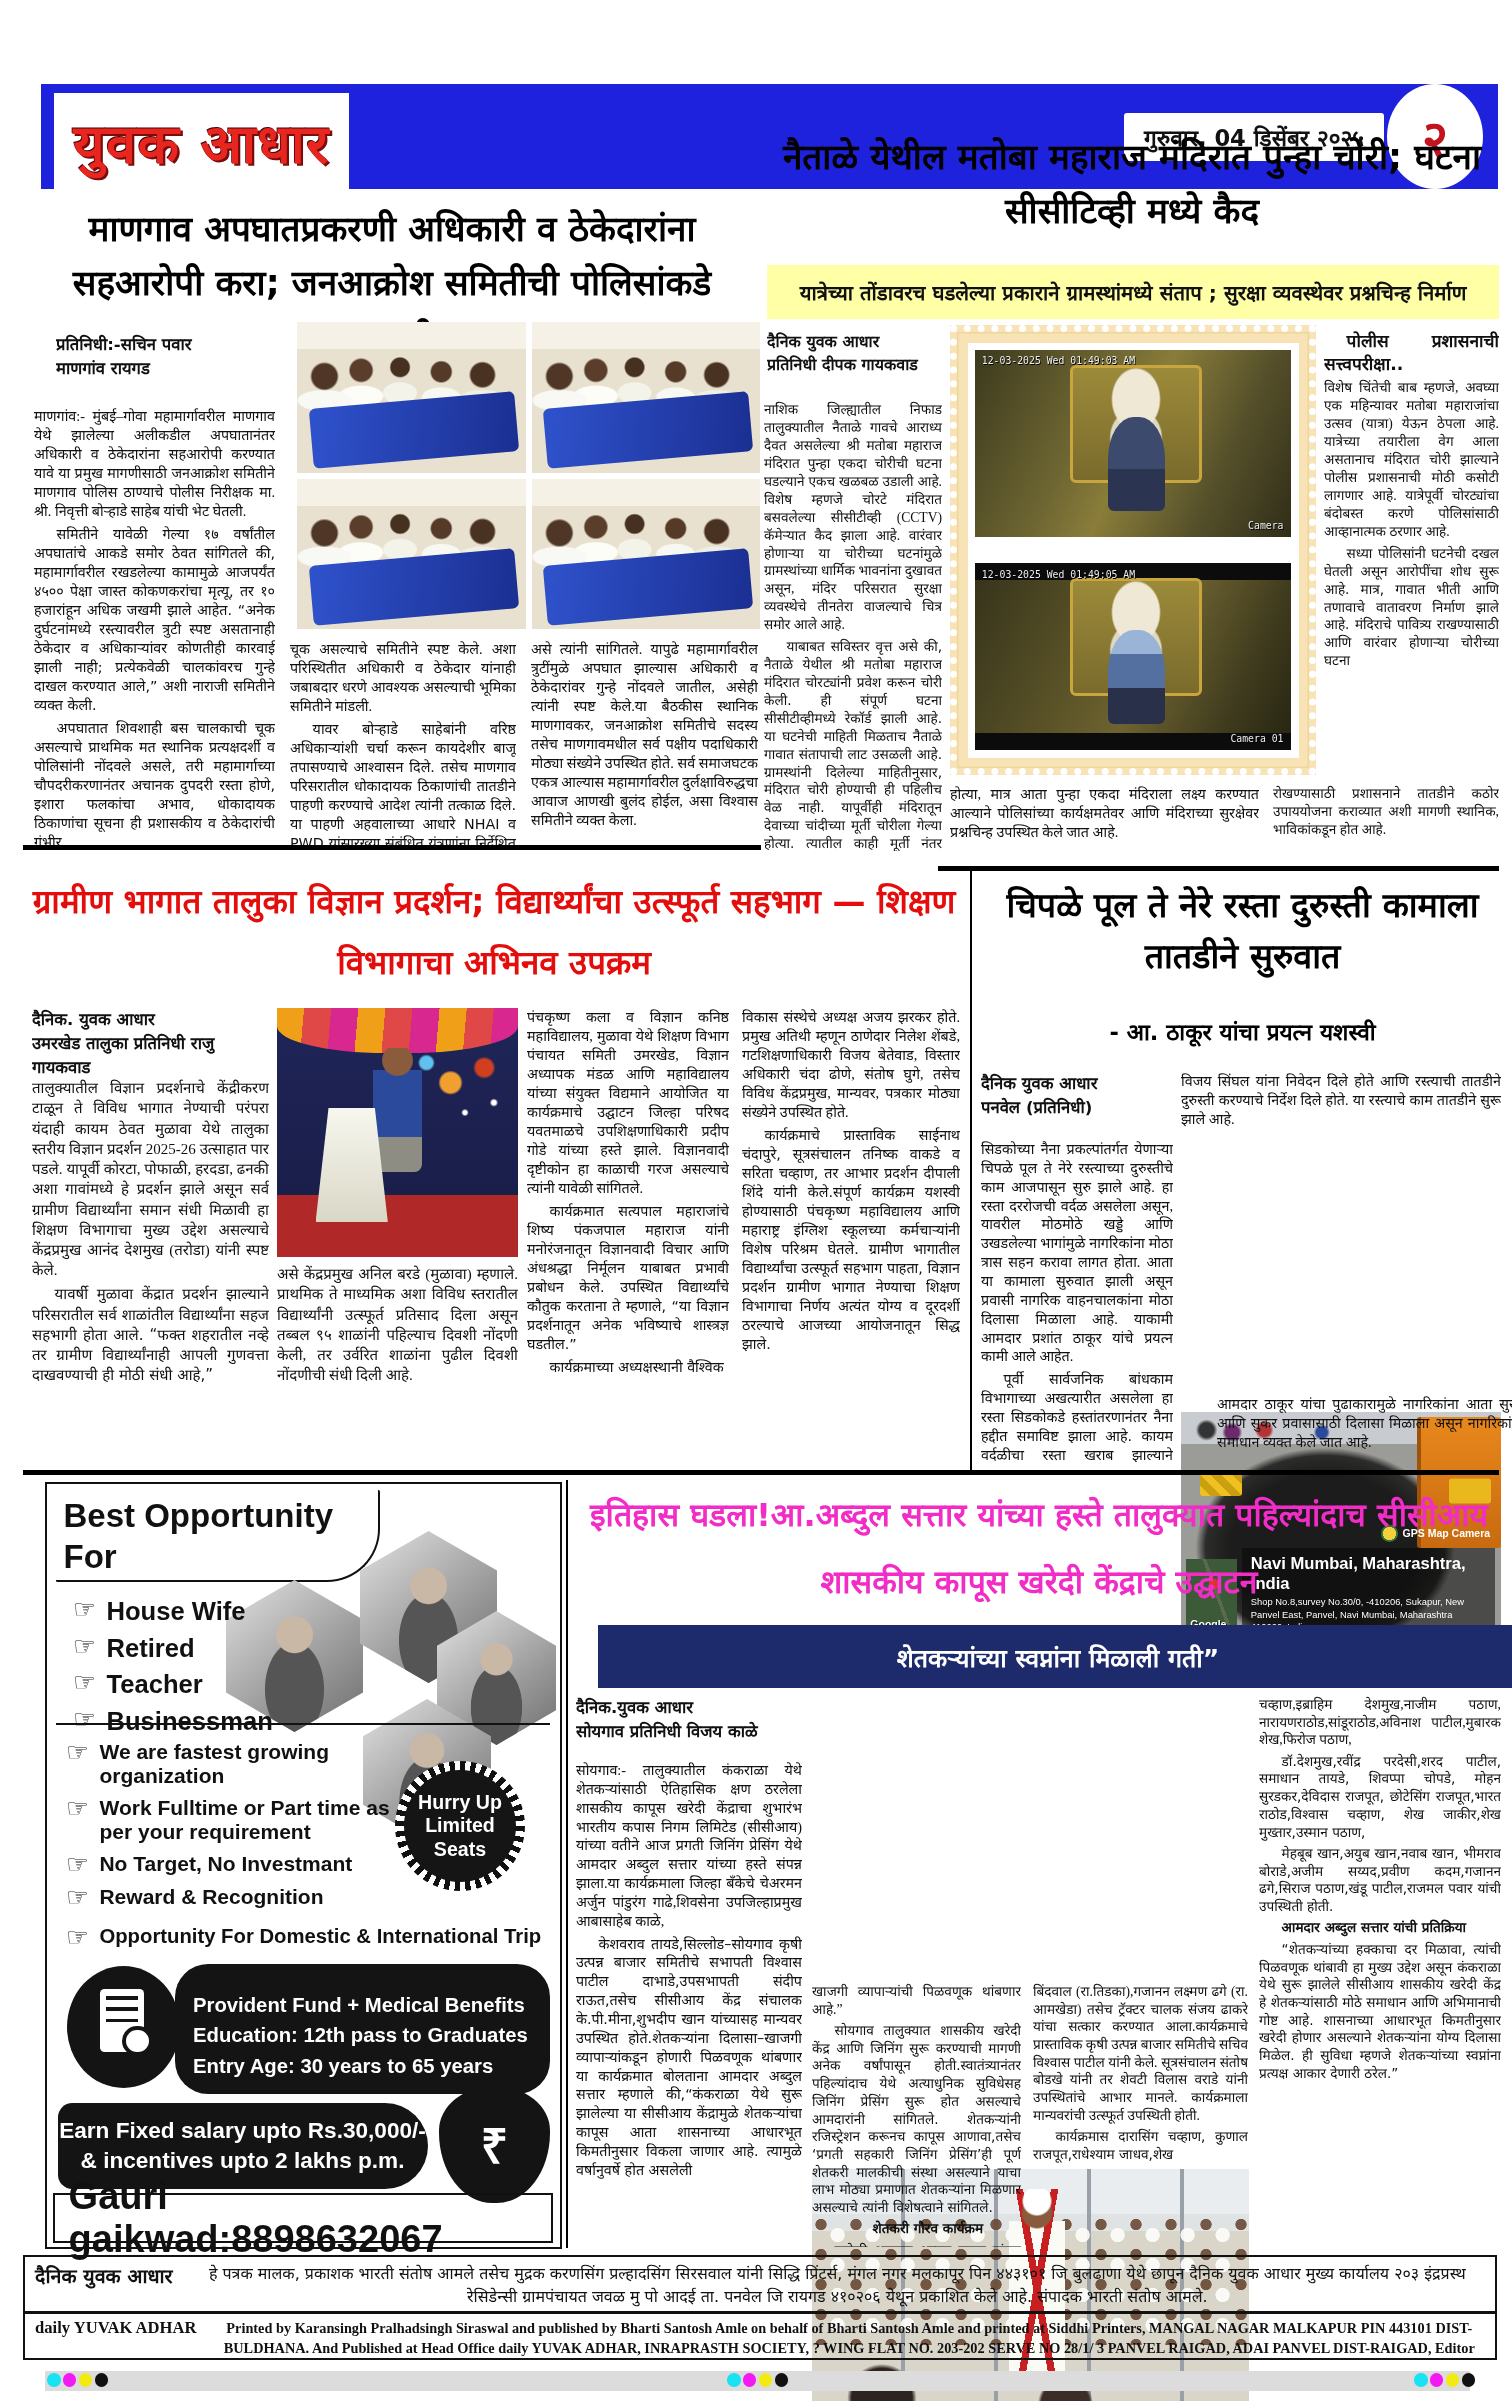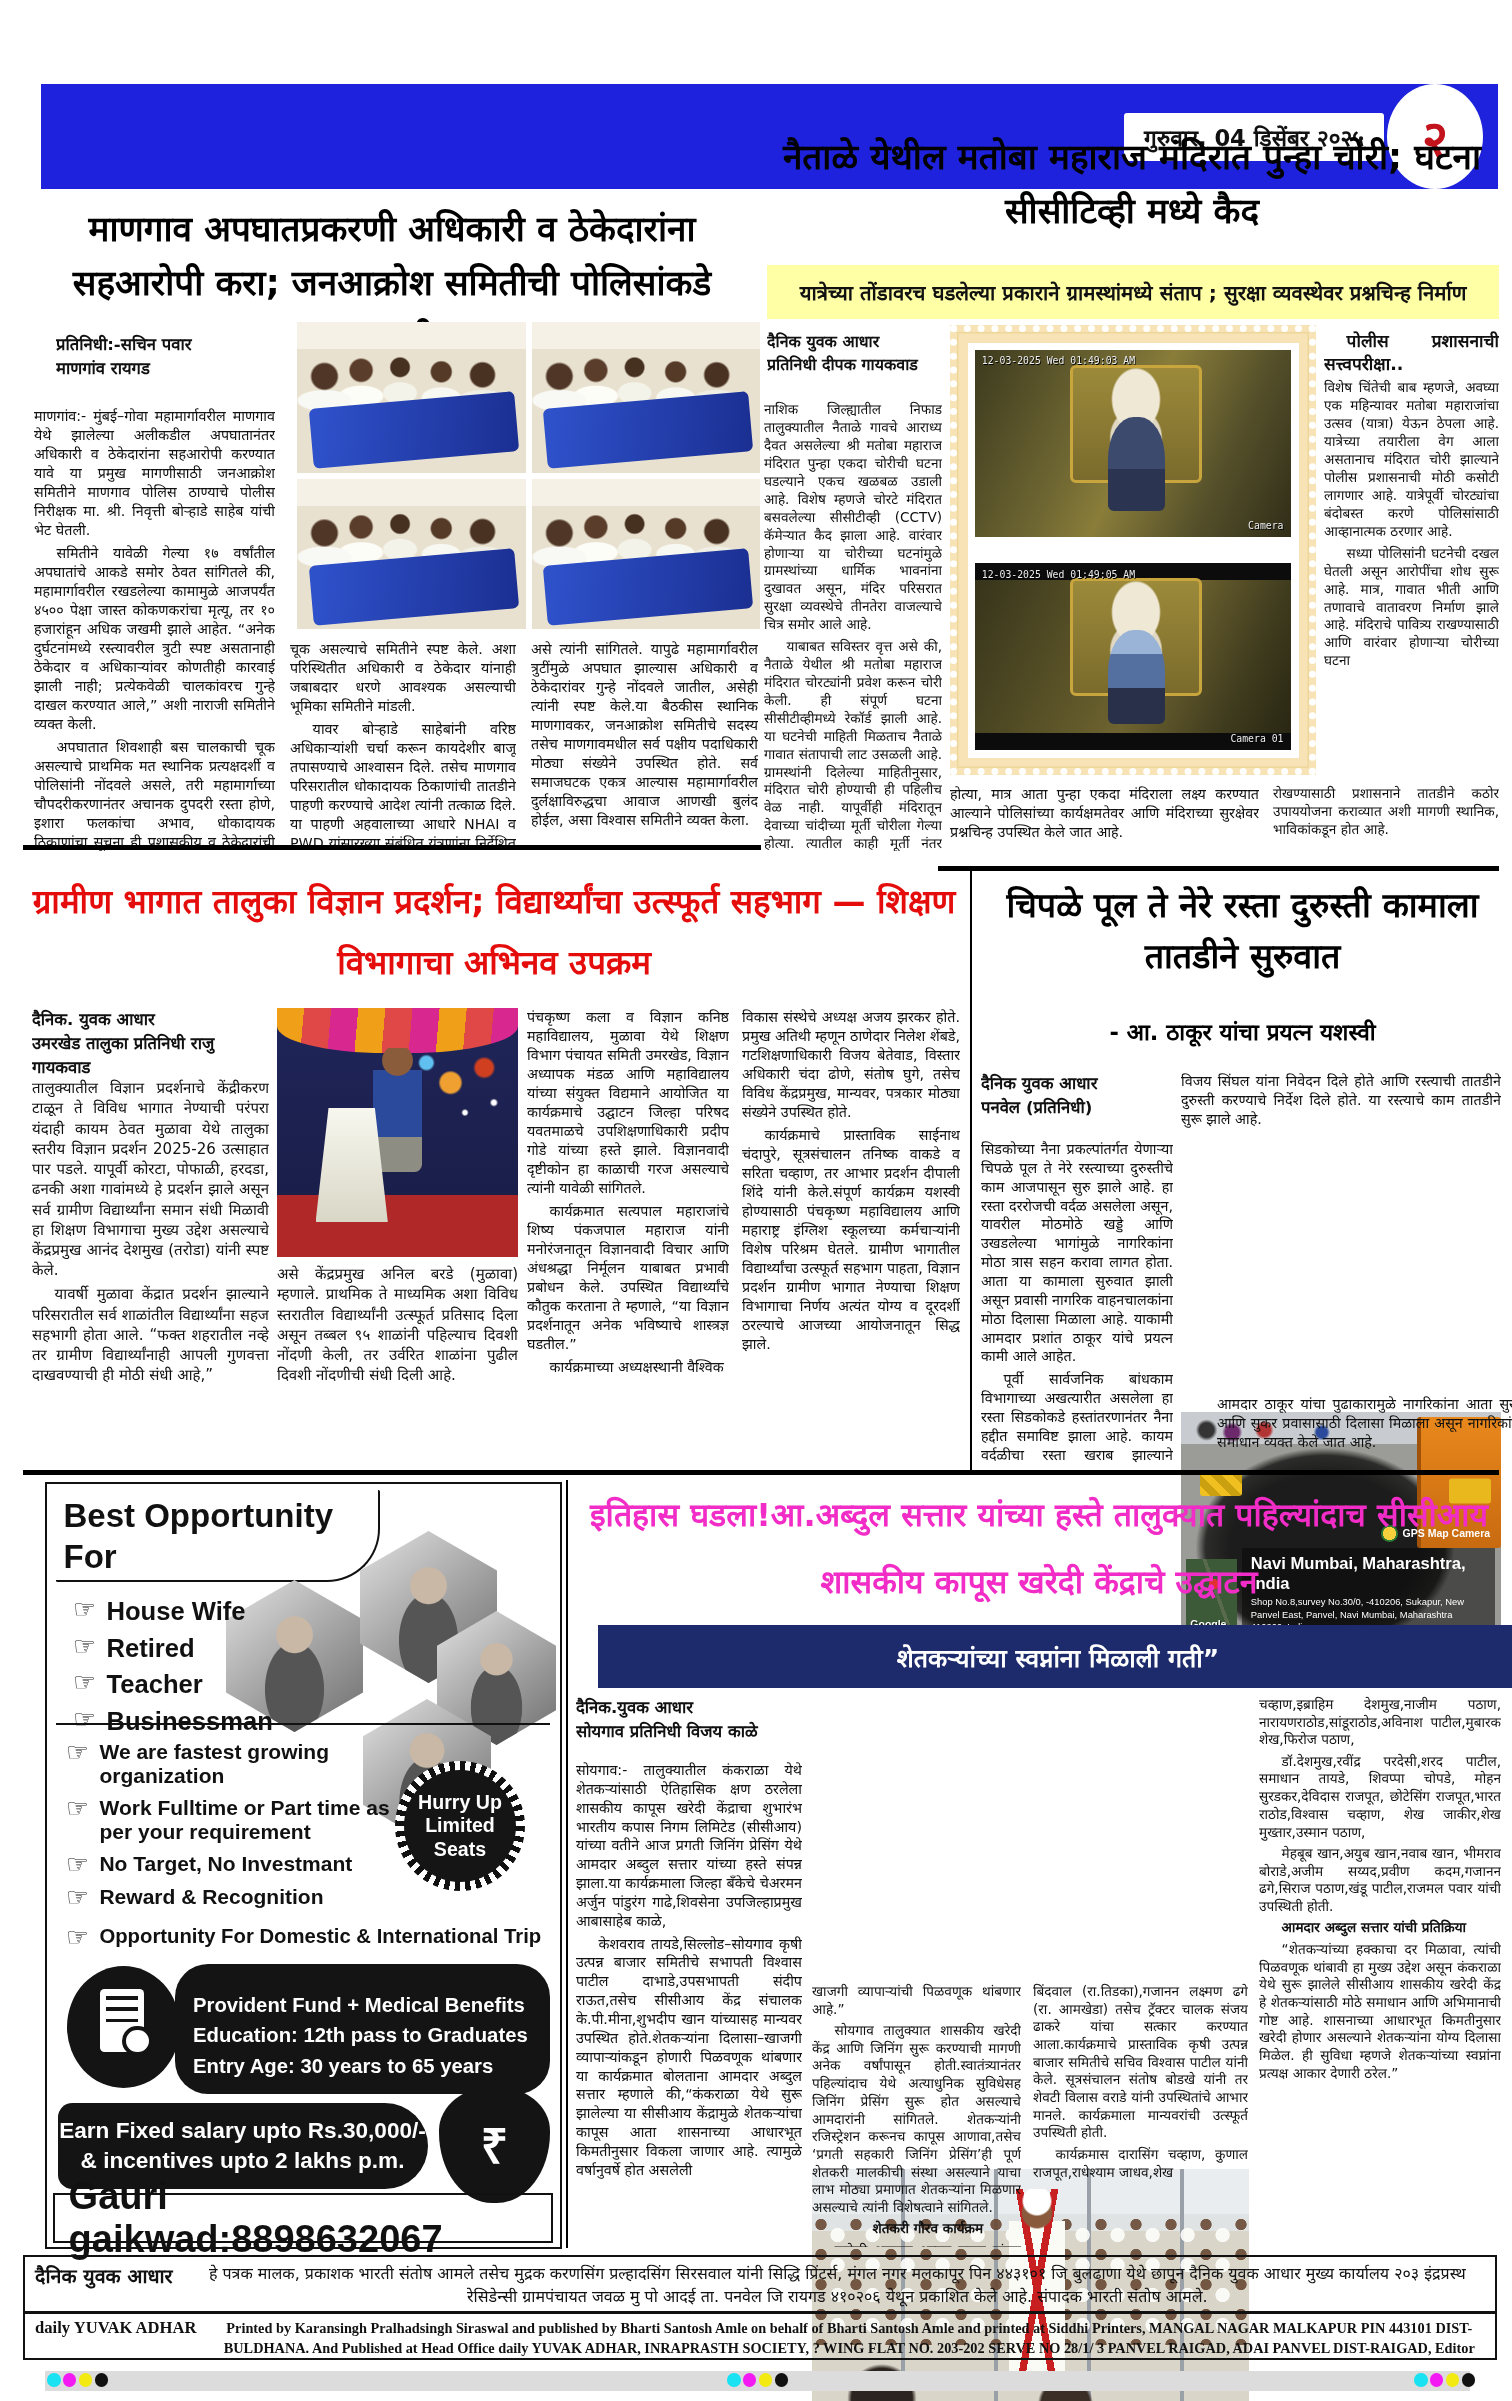--- a/index.html
+++ b/index.html
@@ -12,21 +12,21 @@
   .logo-text{font-size:54px;font-weight:800;color:#e8251f;letter-spacing:1.5px;
              text-shadow:2.3px 2.3px 0 #7a0c0c,-0.8px -0.8px 0 #3a0404;}
   .date-pill{position:absolute;left:1124px;top:113px;width:260px;height:48px;background:#fff;border-radius:3px;
              display:flex;align-items:center;justify-content:center;font-size:22.6px;font-weight:700;}
   .page-circ{position:absolute;left:1387px;top:84px;width:96px;height:105px;background:#fff;border-radius:50%;
              display:flex;align-items:center;justify-content:center;font-size:50px;font-weight:800;color:#c3131d;}
   
   .headline{position:absolute;font-weight:800;color:#000;text-align:center;line-height:1.55;}
   .col{position:absolute;overflow:hidden;text-align:justify;color:#101010;}
   .col p{margin:0 0 3.8px;text-indent:22.6px;}
-  .col p.noind{text-indent:0;}
+  .col p.noind{text-indent:0;font-family:Liberation Serif, serif;}
   .byline{position:absolute;font-weight:700;font-size:16.6px;line-height:1.45;overflow:hidden;}
   .rule-h{position:absolute;background:#000;}
   .rule-v{position:absolute;background:#000;}
   .subhead-yellow{position:absolute;background:#ffffa6;display:flex;align-items:center;justify-content:center;
                   font-weight:800;font-size:20.3px;}
   .lead-bold{font-weight:800;font-size:17.3px;text-indent:0;margin:0 0 4.5px;}
   .sub-bold{font-weight:800;text-align:center;text-indent:0;margin:3px 0;}
   
   .photo{position:absolute;overflow:hidden;}
   .ph-meeting{position:relative;overflow:hidden;background-color:#e9e1cf;background-image:
@@ -180,20 +180,23 @@
   .regdots{position:absolute;top:2.3px;display:flex;gap:2.3px;}
   .regdots i{width:13.6px;height:13.6px;border-radius:50%;display:block;}
   .d-c{background:#19e2f2;} .d-m{background:#f219f2;} .d-y{background:#f2ea11;} .d-k{background:#111;}
 </style>
 </head>
 <body>
 
 <div class="page">
 
   <div class="mast-band"></div>
+  <div class="logo-box">
+    <span class="logo-text">युवक आधार</span>
+  </div>
   <div class="date-pill">गुरुवार, 04 डिसेंबर २०२५</div>
   <div class="page-circ">२</div>
 
   <div class="headline" style="left:26px;top:202px;width:732px;font-size:35px;">माणगाव अपघातप्रकरणी अधिकारी व ठेकेदारांना सहआरोपी करा; जनआक्रोश समितीची पोलिसांकडे मागणी</div>
   <div class="byline" style="left:56px;top:333px;width:226px;">
     <div>प्रतिनिधी:-सचिन पवार</div>
     <div>माणगांव रायगड</div>
   </div>
   <div class="photo" style="left:297px;top:322px;width:463px;height:307px;display:grid;
        grid-template-columns:1fr 1fr;grid-template-rows:1fr 1fr;gap:6px;">

